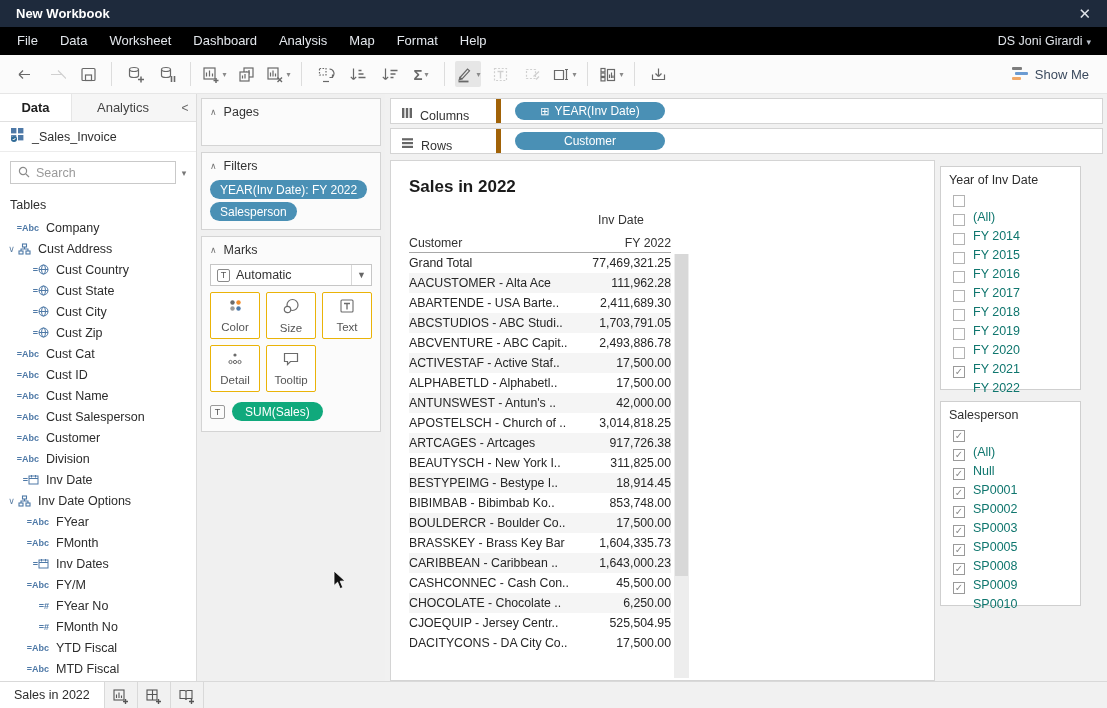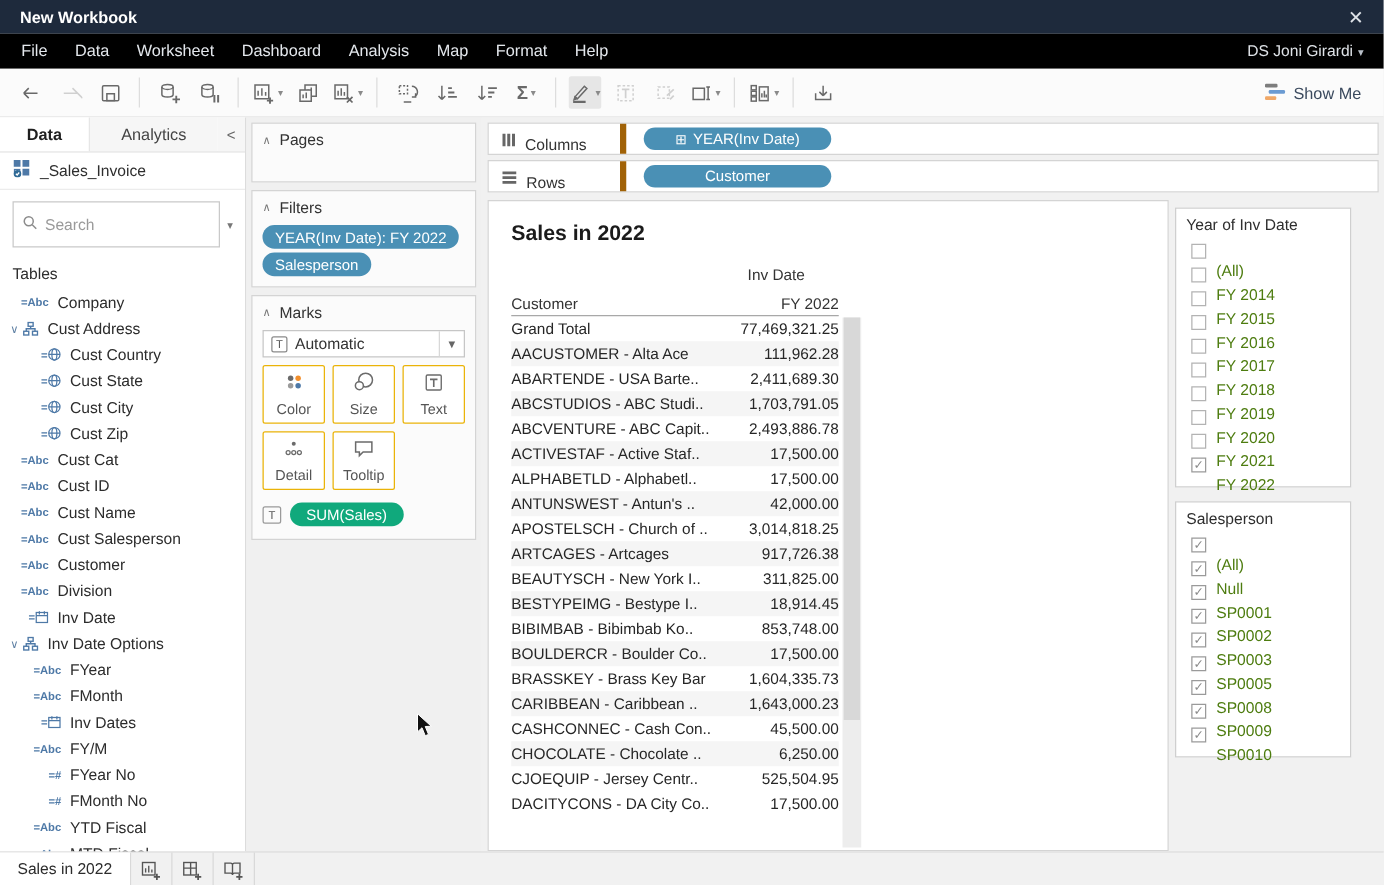--- a/index.html
+++ b/index.html
@@ -37,21 +37,21 @@
 
   
   .datapanel { width:197px; background:#fff; border-right:1px solid #dcdcdc; display:flex; flex-direction:column; }
   .dp-tabs { height:28px; display:flex; border-bottom:1px solid #e0e0e0; flex:0 0 auto; }
   .dp-tab-data { width:72px; display:flex; align-items:center; justify-content:center; font-size:13px; color:#1f1f1f; font-weight:bold; background:#fff; border-right:1px solid #e6e6e6; }
   .dp-tab-analytics { flex:1; display:flex; align-items:center; justify-content:center; font-size:13px; color:#444; background:#f6f6f6; }
   .dp-collapse { width:22px; display:flex; align-items:center; justify-content:center; color:#666; font-size:12px; background:#f6f6f6; }
   .dp-source { height:30px; display:flex; align-items:center; gap:7px; padding:0 10px; border-bottom:1px solid #ececec; flex:0 0 auto; }
   .dp-source .srclabel { font-size:12.5px; color:#2e2e2e; }
   .dp-search { display:flex; align-items:center; padding:9px 4px 5px 10px; flex:0 0 auto; }
-  .searchbox { flex:1; height:37px; border:1px solid #c9c9c9; background:#fff; display:flex; align-items:center; gap:6px; padding:0 7px; }
+  .searchbox { flex:1; height:23px; border:1px solid #c9c9c9; background:#fff; display:flex; align-items:center; gap:6px; padding:0 7px; }
   .searchbox .ph { font-size:12.5px; color:#9a9a9a; }
   .dp-search .scar { width:16px; text-align:center; color:#777; font-size:9px; }
   .dp-tables-label { padding:9px 10px 5px; font-size:12.5px; color:#2e2e2e; flex:0 0 auto; }
   .fieldlist { flex:1; overflow:hidden; }
   .frow { height:21px; display:flex; align-items:center; }
   .frow .chev { width:13px; text-align:center; color:#5d7fa3; font-size:9px; flex:0 0 auto; }
   .frow .ficon { width:34px; flex:0 0 auto; text-align:right; padding-right:7px; color:#4e79a7; font-size:9px; font-weight:bold; white-space:nowrap; }
   .frow .ficon svg { vertical-align:-2px; }
   .frow .flabel { font-size:12.5px; color:#2c2c2c; white-space:nowrap; }
   .frow.lvl0 { padding-left:12px; }
@@ -104,21 +104,21 @@
   .vscroll { position:absolute; left:283px; top:93px; width:15px; bottom:2px; background:#ededed; }
   .vscroll .thumb { position:absolute; top:0; left:1px; right:1px; height:76%; background:#d8d8d8; }
 
   
   .filterpanel { width:141px; display:flex; flex-direction:column; gap:11px; padding-top:6px; }
   .fcard { background:#fff; border:1px solid #cfcfcf; padding:6px 8px 8px; }
   .fcard .ftitle { font-size:12.5px; color:#2e2e2e; padding-bottom:4px; }
   .fitem { height:19px; display:flex; align-items:center; gap:8px; padding-left:4px; }
   .cbox { width:12px; height:12px; border:1px solid #b3b3b3; background:#fff; flex:0 0 auto; display:flex; align-items:center; justify-content:center; font-size:10px; color:#8a8a8a; }
   .cbox.checked { border-color:#9a9a9a; }
-  .fitem .flab { font-size:12.5px; color:#4d7c0f;margin-top:32px; }
+  .fitem .flab { font-size:12.5px; color:#0f766e;margin-top:32px; }
 
   
   .bottombar { height:27px; background:#f1f1f1; border-top:1px solid #d9d9d9; display:flex; align-items:stretch; }
   .sheettab { background:#fff; border-right:1px solid #d9d9d9; display:flex; align-items:center; padding:0 14px; font-size:12.5px; color:#2c2c2c; }
   .tabicon { width:33px; border-right:1px solid #d9d9d9; display:flex; align-items:center; justify-content:center; color:#555; }
 
   .cursor { position:absolute; left:333px; top:570px; z-index:50; }
 </style>
 </head>
 <body>

